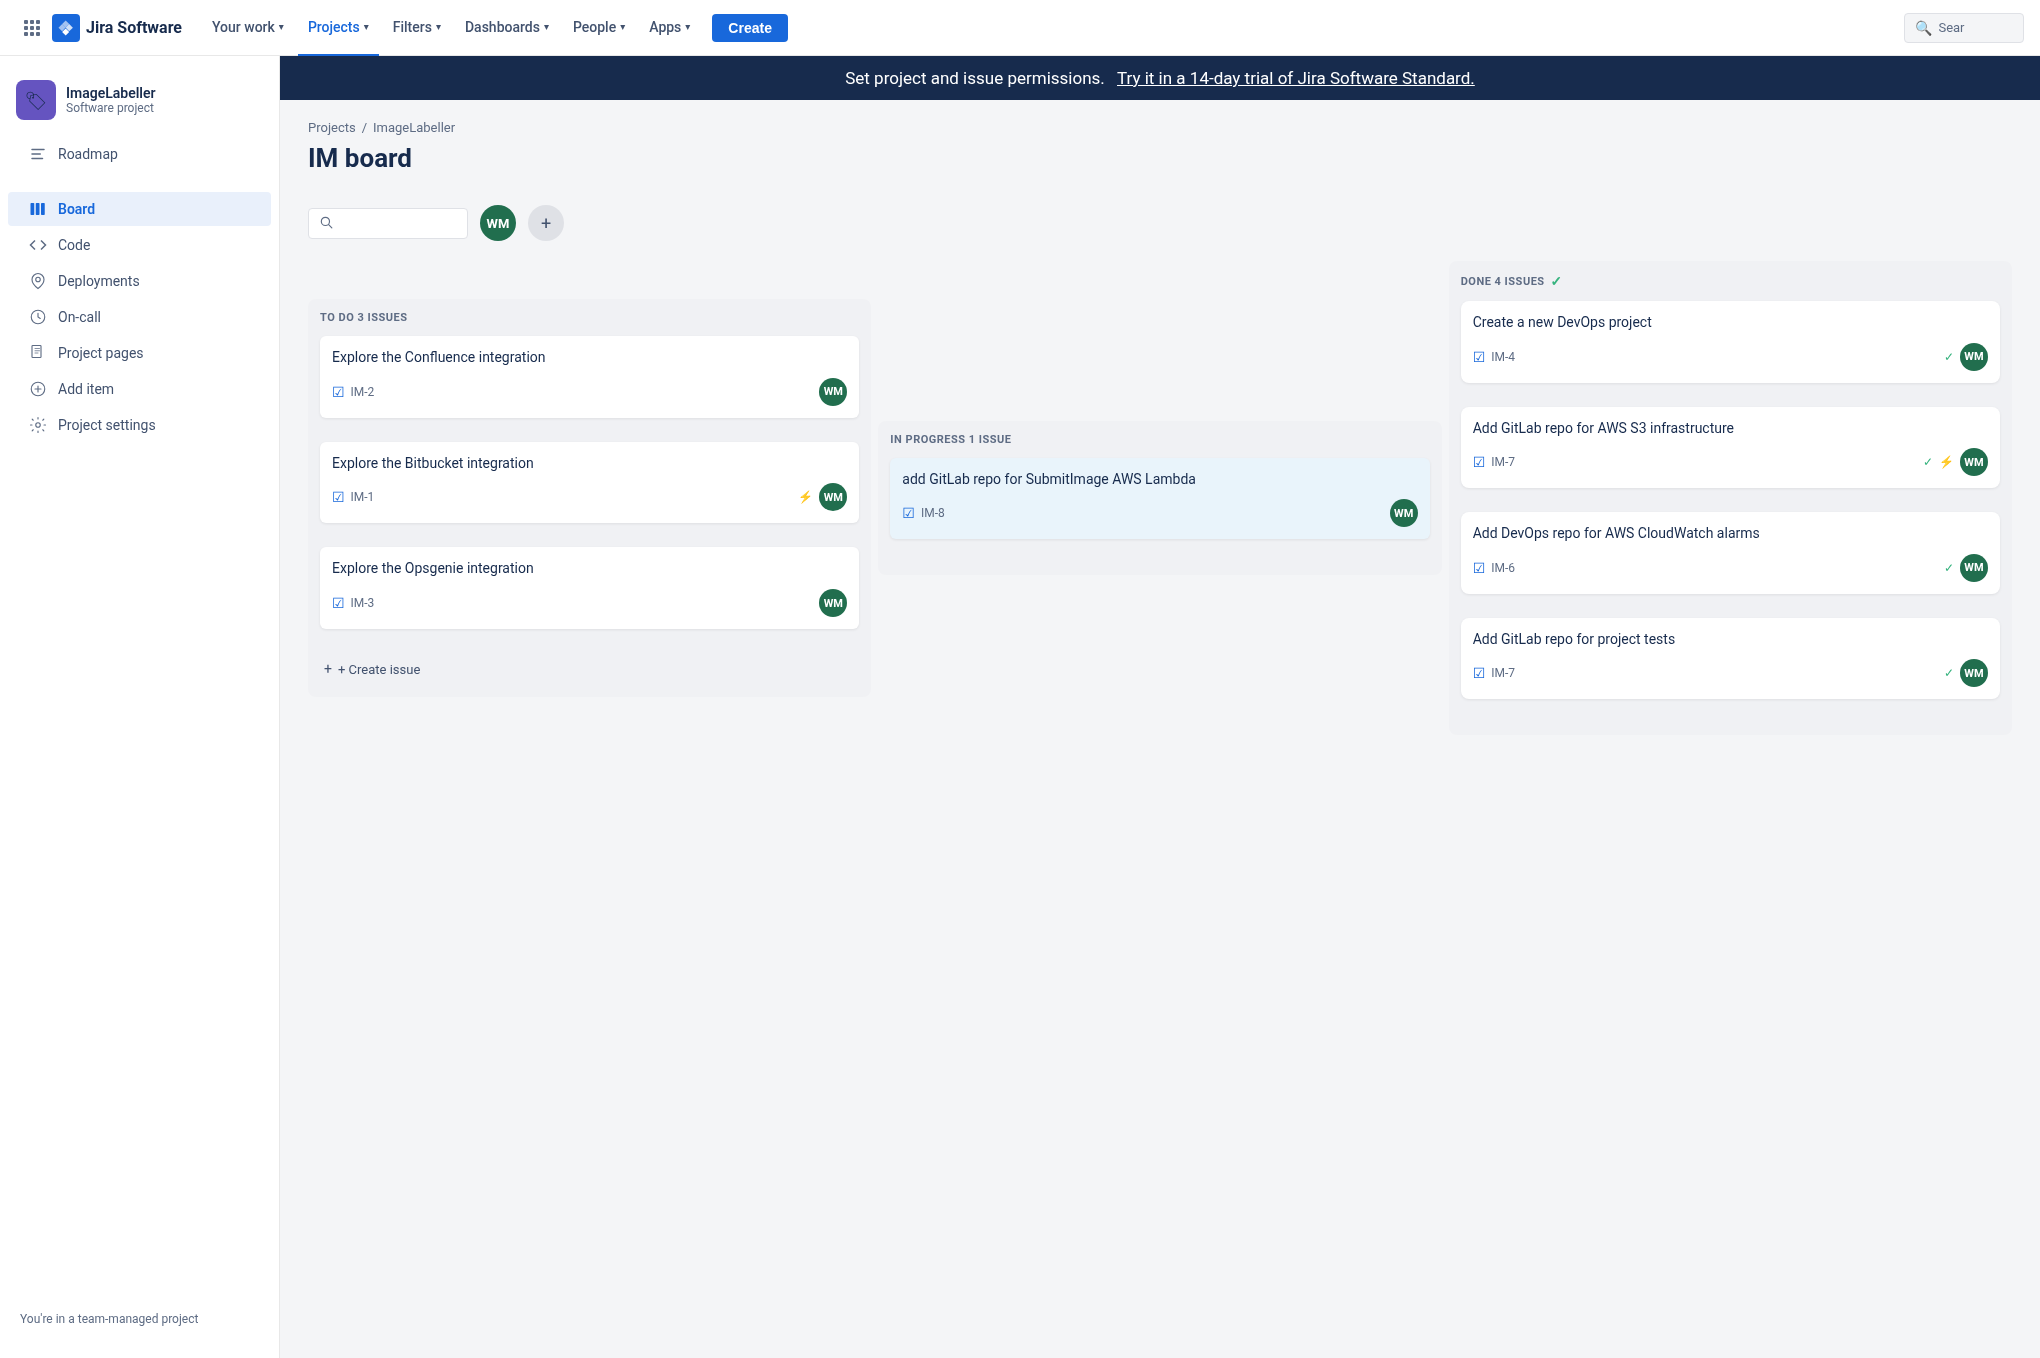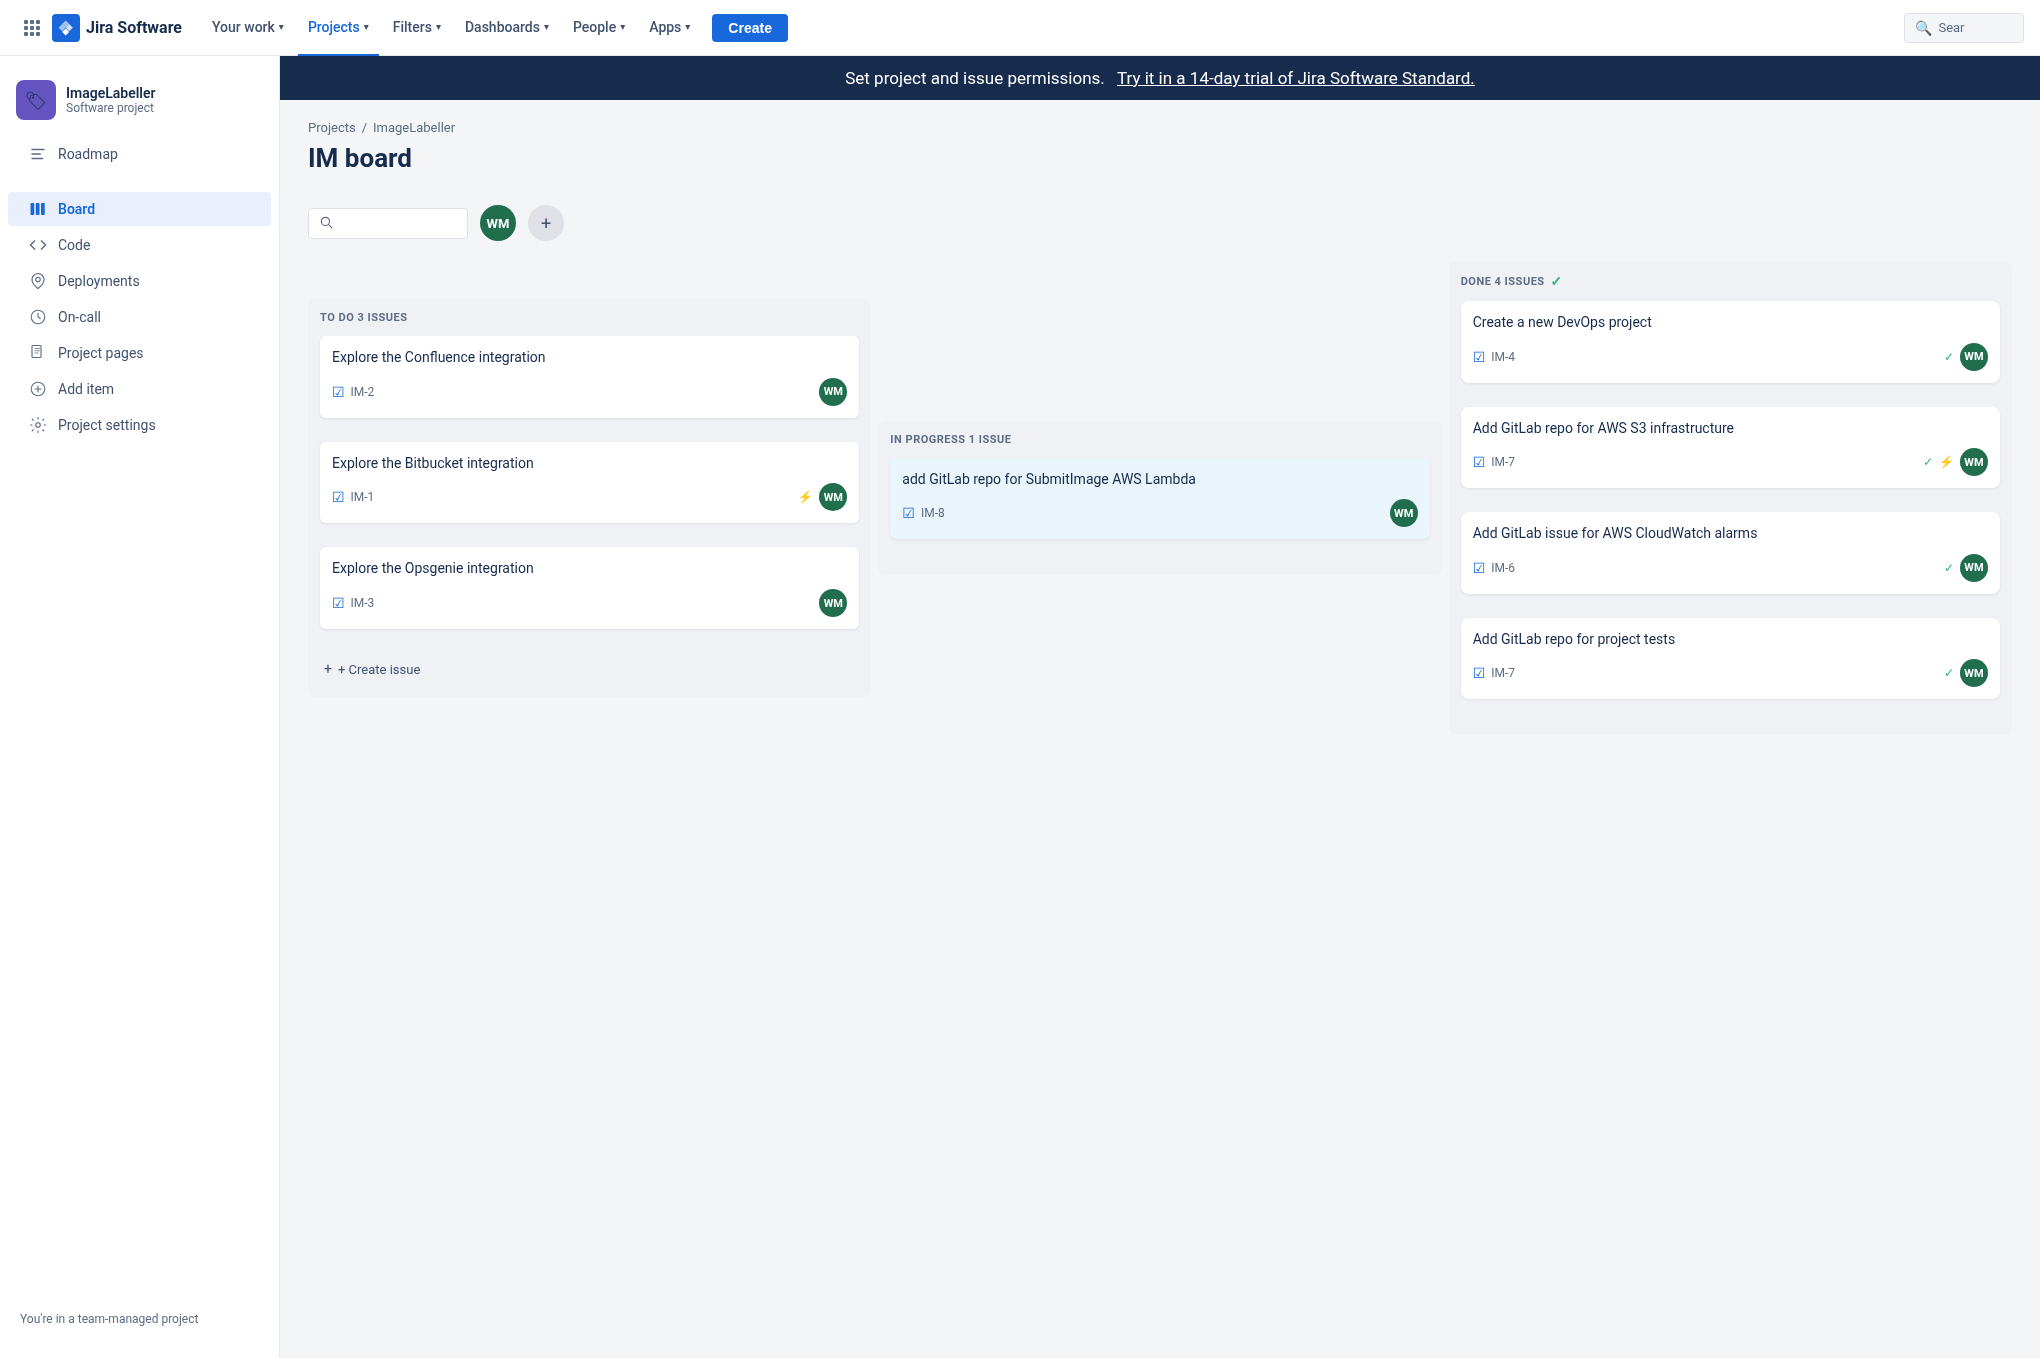--- a/index.html
+++ b/index.html
@@ -396,21 +396,21 @@
               </div>
               <div class="card-icons">
                 <span style="color:#36b37e; font-size:12px;">✓</span>
                 <span style="color:#5e6c84; font-size:12px;">⚡</span>
                 <div class="avatar-circle" style="width:28px;height:28px;font-size:11px;">WM</div>
               </div>
             </div>
           </div>
 
           <div class="card">
-            <div class="card-title">Add GitLab issue for AWS CloudWatch alarms</div>
+            <div class="card-title">Add DevOps repo for AWS CloudWatch alarms</div>
             <div class="card-footer">
               <div class="card-meta">
                 <span class="card-checkbox">☑</span>
                 <span class="card-id">IM-6</span>
               </div>
               <div class="card-icons">
                 <span style="color:#36b37e; font-size:12px;">✓</span>
                 <div class="avatar-circle" style="width:28px;height:28px;font-size:11px;">WM</div>
               </div>
             </div>

